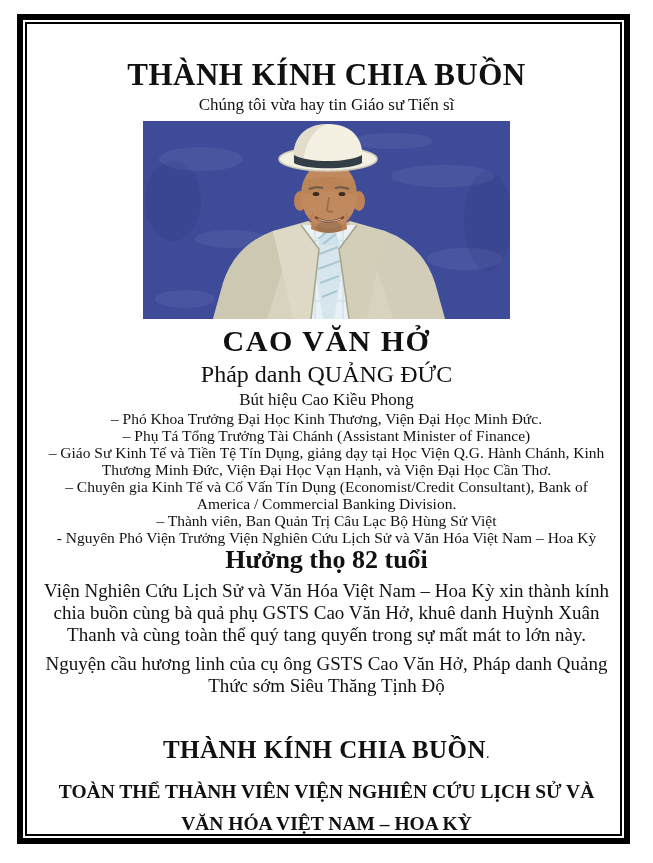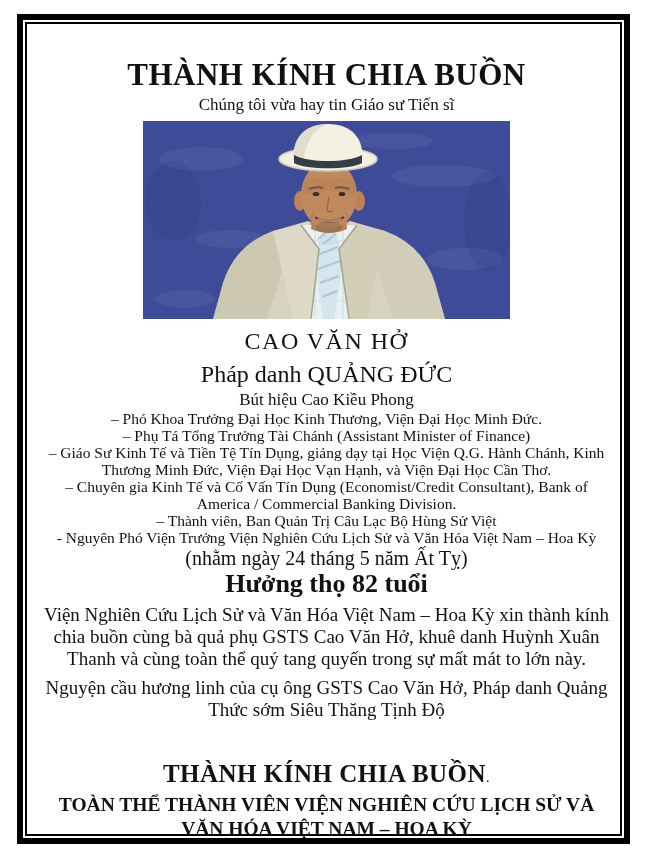--- a/index.html
+++ b/index.html
@@ -19,33 +19,33 @@
     position:absolute; inset:2px; border:2px solid #000;
   }
   .content {
     position:absolute; left:33px; top:28px; width:587px;
     text-align:center;
   }
   .main-title   { font-size:31px; font-weight:bold; line-height:38px; margin-top:28px; letter-spacing:0.5px; }
   .subtitle     { font-size:17px; line-height:22px; }
   .photo-wrap   { margin-top:5px; line-height:0; }
   .photo-wrap svg { display:inline-block; }
-  .name         { font-size:24px; font-weight:normal; line-height:36px; margin-top:4px; letter-spacing:1.5px; }
+  .name         { font-size:30px; font-weight:bold; line-height:36px; margin-top:4px; letter-spacing:1.5px; }
   .dharma       { font-size:24px; line-height:30px;text-align:center; }
   .pen          { font-size:17px; line-height:21px; }
   .bio          { font-size:15.5px; line-height:17px; margin:0 auto; width:578px; }
   .bio-line     { }
   .death-date   { font-size:20px; font-weight:bold; line-height:22px; }
   .lunar-date   { font-size:20px; line-height:24px; }
   .age          { font-size:26px; font-weight:bold; line-height:27px; }
   .message      { font-size:19px; line-height:22px; margin:7px auto; width:584px; }
   .prayer       { font-size:19px; line-height:22px; margin:0 auto; width:584px; }
   .footer-title { font-size:25px; font-weight:bold; line-height:30px; margin-top:38px; letter-spacing:0.5px; }
   .footer-title .fp { font-size:14px; font-weight:normal; }
-  .footer-org   { font-size:19.5px; font-weight:bold; line-height:24px; margin:0 auto; width:560px; }
+  .footer-org   { font-size:19.5px; font-weight:bold; line-height:32px; margin:7px auto; width:560px; }
 </style>
 </head>
 <body>
 
 <div class="page">
   <div class="frame">
     <div class="frame-inner"></div>
   </div>
 
   <div class="content">
@@ -140,21 +140,20 @@
 
     <div class="bio">
         <div class="bio-line">– Phó Khoa Trưởng Đại Học Kinh Thương, Viện Đại Học Minh Đức.</div>
         <div class="bio-line">– Phụ Tá Tổng Trưởng Tài Chánh (Assistant Minister of Finance)</div>
         <div class="bio-line">– Giáo Sư Kinh Tế và Tiền Tệ Tín Dụng, giảng dạy tại Học Viện Q.G. Hành Chánh, Kinh Thương Minh Đức, Viện Đại Học Vạn Hạnh, và Viện Đại Học Cần Thơ.</div>
         <div class="bio-line">– Chuyên gia Kinh Tế và Cố Vấn Tín Dụng (Economist/Credit Consultant), Bank of America / Commercial Banking Division.</div>
         <div class="bio-line">– Thành viên, Ban Quản Trị Câu Lạc Bộ Hùng Sử Việt</div>
         <div class="bio-line">- Nguyên Phó Viện Trưởng Viện Nghiên Cứu Lịch Sử và Văn Hóa Việt Nam – Hoa Kỳ</div>
       </div>
 
-    <div class="lunar-date">(nhằm ngày 24 tháng 5 năm Ất Tỵ)</div>
     <div class="age">Hưởng thọ 82 tuổi</div>
 
     <div class="message">Viện Nghiên Cứu Lịch Sử và Văn Hóa Việt Nam – Hoa Kỳ xin thành kính chia buồn cùng bà quả phụ GSTS Cao Văn Hở, khuê danh Huỳnh Xuân Thanh và cùng toàn thể quý tang quyến trong sự mất mát to lớn này.</div>
     <div class="prayer">Nguyện cầu hương linh của cụ ông GSTS Cao Văn Hở, Pháp danh Quảng Thức sớm Siêu Thăng Tịnh Độ</div>
 
     <div class="footer-title"><span>THÀNH KÍNH CHIA BUỒN</span><span class="fp">.</span></div>
     <div class="footer-org">TOÀN THỂ THÀNH VIÊN VIỆN NGHIÊN CỨU LỊCH SỬ VÀ VĂN HÓA VIỆT NAM – HOA KỲ</div>
 
   </div>
 </div>

